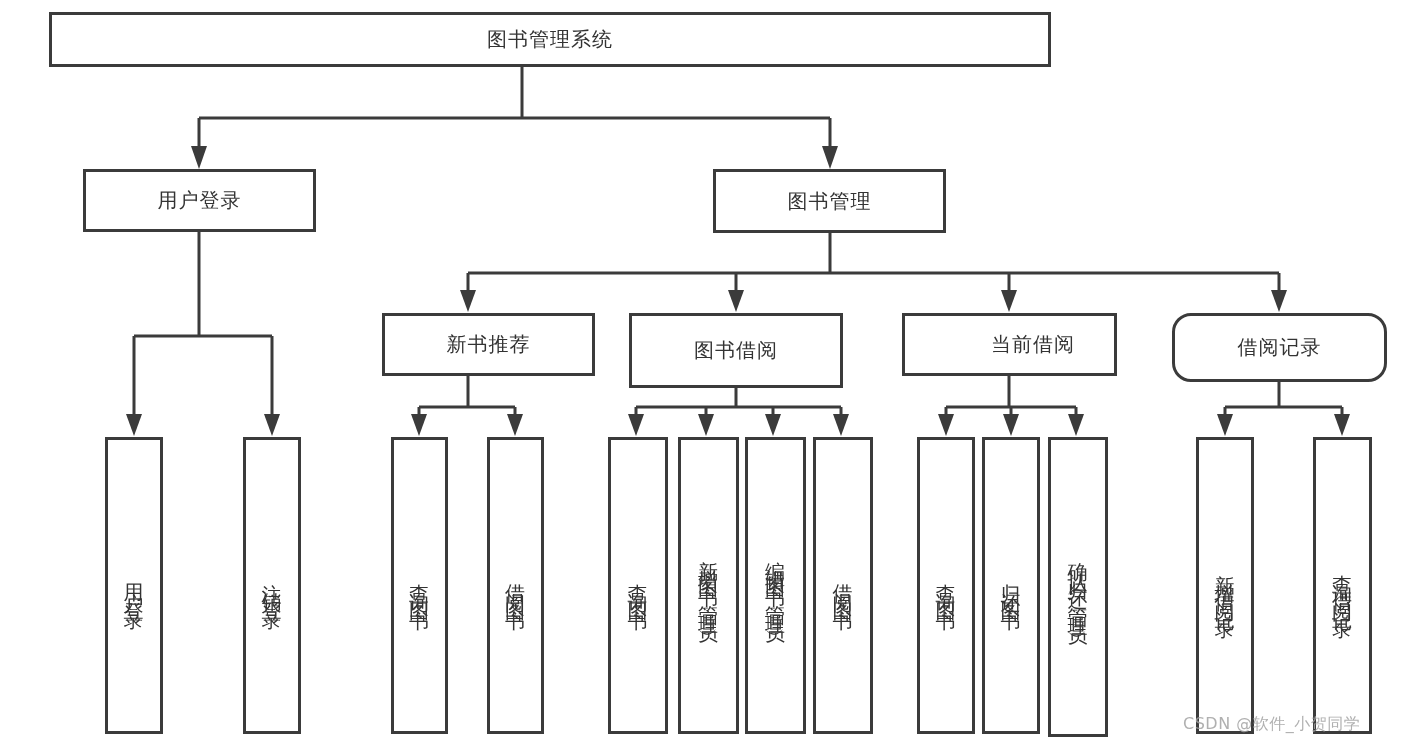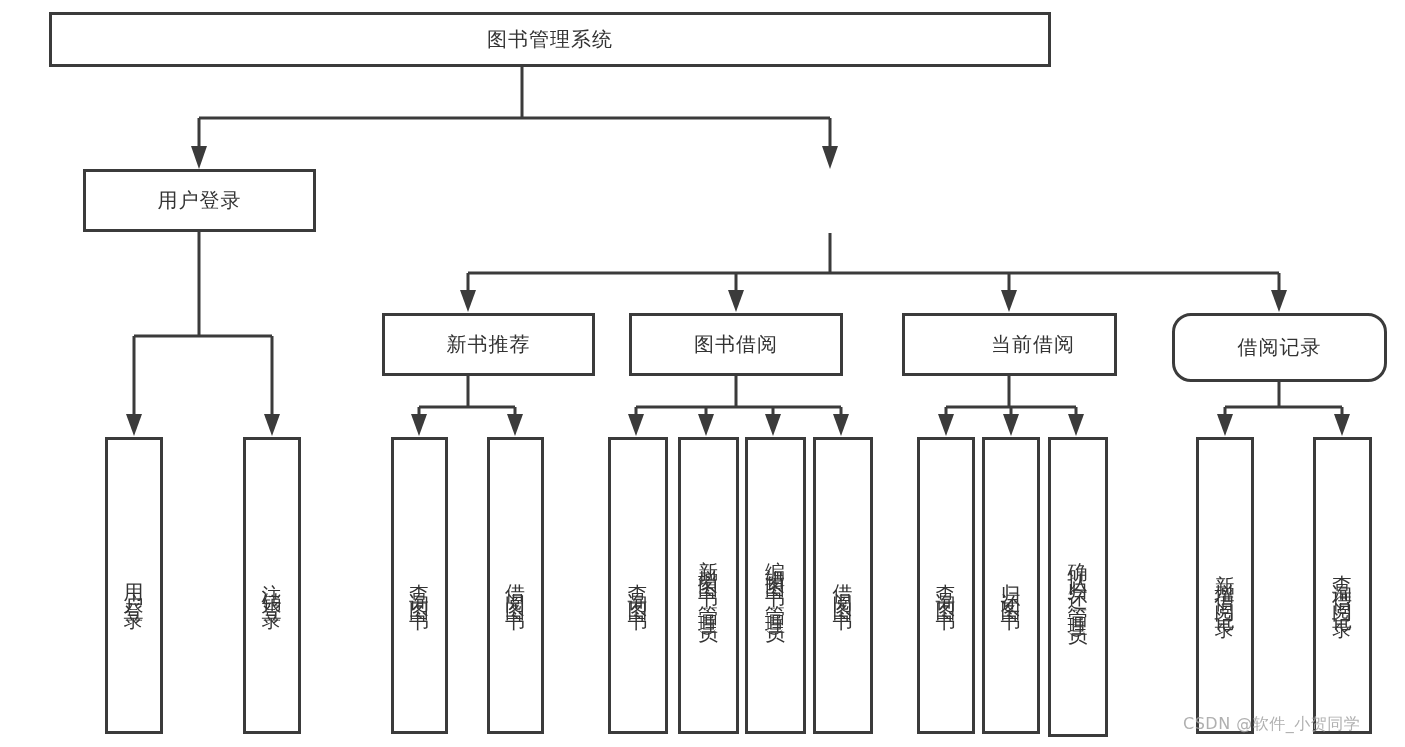--- a/index.html
+++ b/index.html
@@ -100,25 +100,28 @@
     </g>
   </svg>
 
   <div class="box h-box" style="left:21px; top:12px; width:1002px; height:55px;margin-left:28px;">
     <span class="lbl">图书管理系统</span>
   </div>
 
   <div class="box h-box" style="left:83px; top:169px; width:233px; height:63px;">
     <span class="lbl">用户登录</span>
   </div>
+  <div class="box h-box" style="left:713px; top:169px; width:233px; height:64px;">
+    <span class="lbl">图书管理</span>
+  </div>
 
   <div class="box h-box" style="left:362px; top:313px; width:213px; height:63px;margin-left:20px;">
     <span class="lbl">新书推荐</span>
   </div>
-  <div class="box h-box" style="left:629px; top:313px; width:214px; height:63px;">
+  <div class="box h-box" style="left:629px; top:313px; width:214px; height:75px;">
     <span class="lbl">图书借阅</span>
   </div>
   <div class="box h-box" style="left:902px; top:313px; width:215px; height:63px;padding-left:47px;">
     <span class="lbl">当前借阅</span>
   </div>
   <div class="box h-box" style="left:1172px; top:313px; width:215px; height:69px;border-radius:19px;">
     <span class="lbl">借阅记录</span>
   </div>
 
   <div class="box v-box" style="left:105px; top:437px; width:58px; height:297px;">

